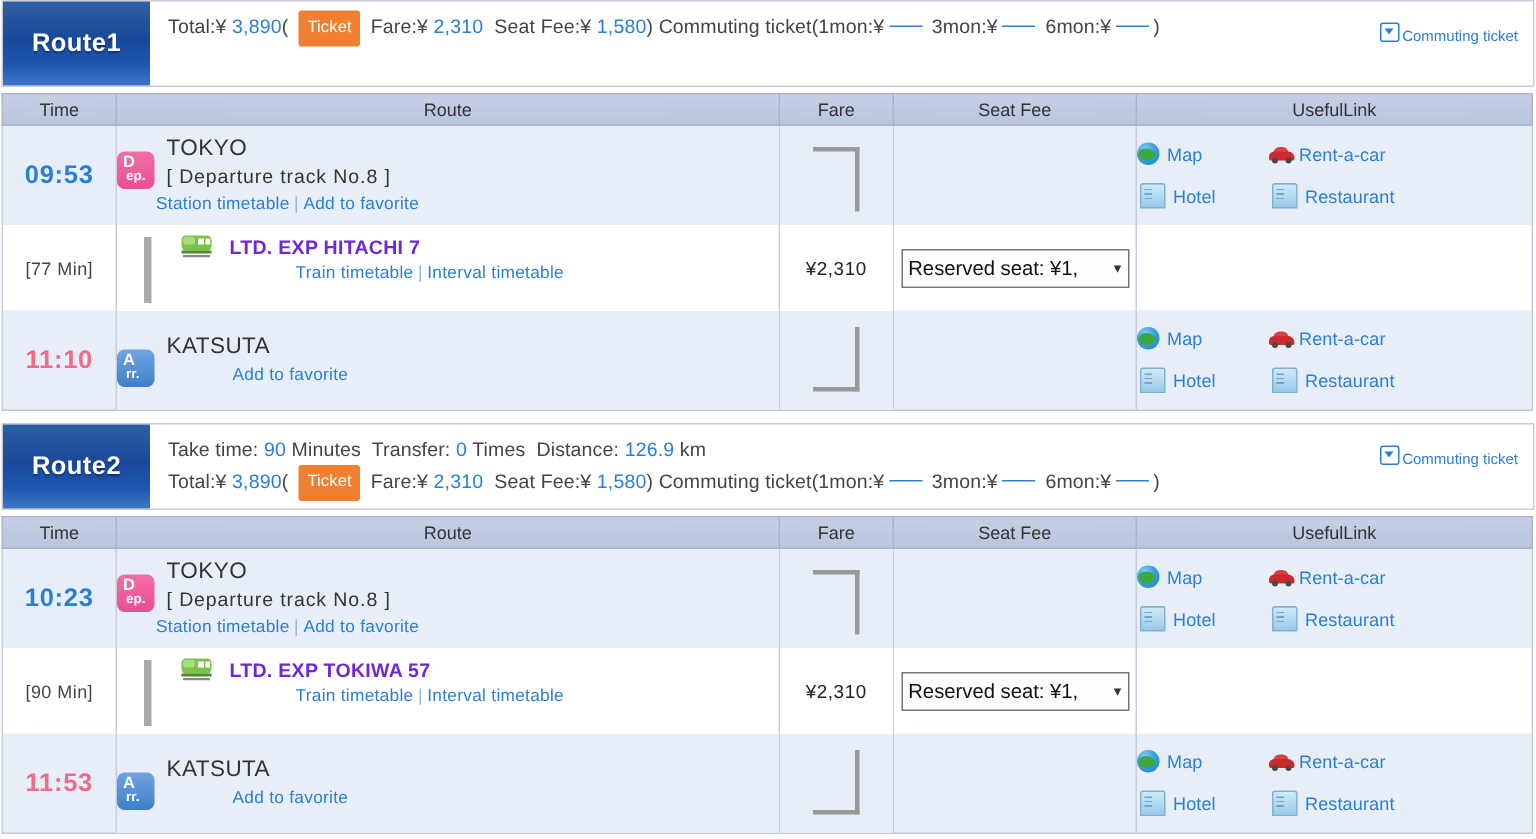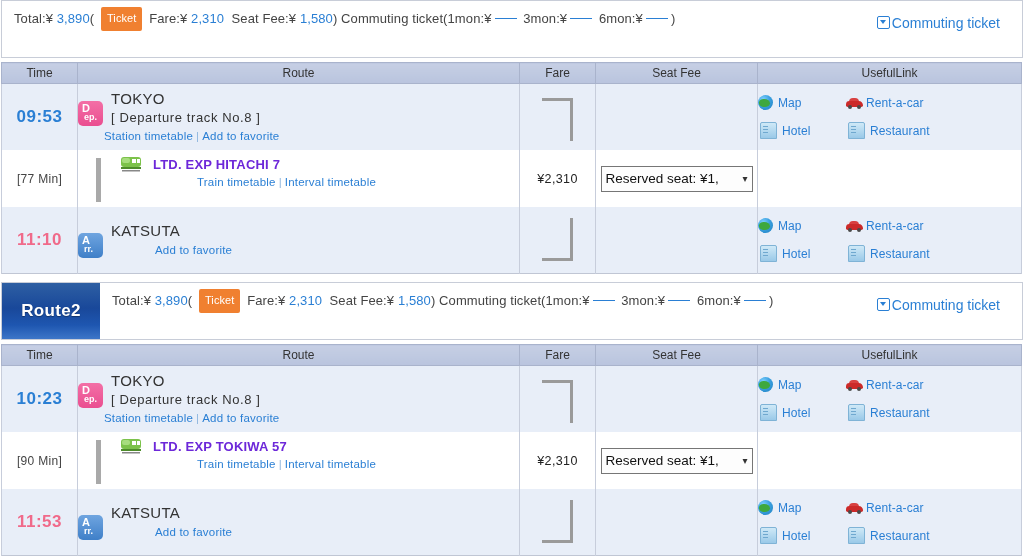--- a/index.html
+++ b/index.html
@@ -53,23 +53,23 @@
     color:#ffffff;
     font-size:11px;
     padding:1px 6px 2px 6px;
     border-radius:2px;
     vertical-align:1px;
     margin:0 3px;
   }
   .dash{display:inline-block;width:22px;border-bottom:1px solid #2a7fd4;vertical-align:4px;margin:0 3px;}
   .commuting-link{
     position:absolute;
-    right:22px;
+    right:10px;
     top:14px;
-    font-size:14px;
+    font-size:10px;
     color:#2a7fd4;
     white-space:nowrap;
     cursor:pointer;
   }
   .mini-sq{
     display:inline-block;
     width:11px;height:11px;
     border:1px solid #2a7fd4;
     border-radius:2px;
     vertical-align:-1px;
@@ -202,20 +202,21 @@
   .ic-bld{background:linear-gradient(to bottom,#cfe9f7 0%,#9ac9e8 100%);border:1px solid #7fb3d6;border-radius:2px 2px 0 0;width:11px;height:14px;margin-left:2px;}
   .ic-bld:after{content:"";position:absolute;left:2px;top:3px;width:5px;height:7px;
     background:repeating-linear-gradient(to bottom,#6fa8cf 0 1px,transparent 1px 3px);}
   .spacer{height:8px;}
 </style>
 </head>
 <body>
 
 <div class="route-block">
   <div class="route-header">
+    <div class="route-badge">Route1</div>
     <div class="route-summary">
       <div class="sum-line">
         <span>Total:¥</span>
         <span class="v">3,890</span><span>(</span>
         <span class="ticket-pill">Ticket</span>
         <span>Fare:¥</span>
         <span class="v">2,310</span>&nbsp;
         <span>Seat Fee:¥</span>
         <span class="v">1,580</span><span>)</span>
         <span>Commuting ticket(1mon:¥</span><span class="dash"></span>
@@ -378,20 +379,31 @@
     </table>
 </div>
 
 <div class="spacer"></div>
 
 <div class="route-block">
   <div class="route-header">
     <div class="route-badge">Route2</div>
     <div class="route-summary">
       <div class="sum-line">
+        <span>Take time:</span>
+        <span class="v">90</span>
+        <span>Minutes</span>&nbsp;
+        <span>Transfer:</span>
+        <span class="v">0</span>
+        <span>Times</span>&nbsp;
+        <span>Distance:</span>
+        <span class="v">126.9</span>
+        <span>km</span>
+      </div>
+      <div class="sum-line">
         <span>Total:¥</span>
         <span class="v">3,890</span><span>(</span>
         <span class="ticket-pill">Ticket</span>
         <span>Fare:¥</span>
         <span class="v">2,310</span>&nbsp;
         <span>Seat Fee:¥</span>
         <span class="v">1,580</span><span>)</span>
         <span>Commuting ticket(1mon:¥</span><span class="dash"></span>
         <span>3mon:¥</span><span class="dash"></span>
         <span>6mon:¥</span><span class="dash"></span><span>)</span>

